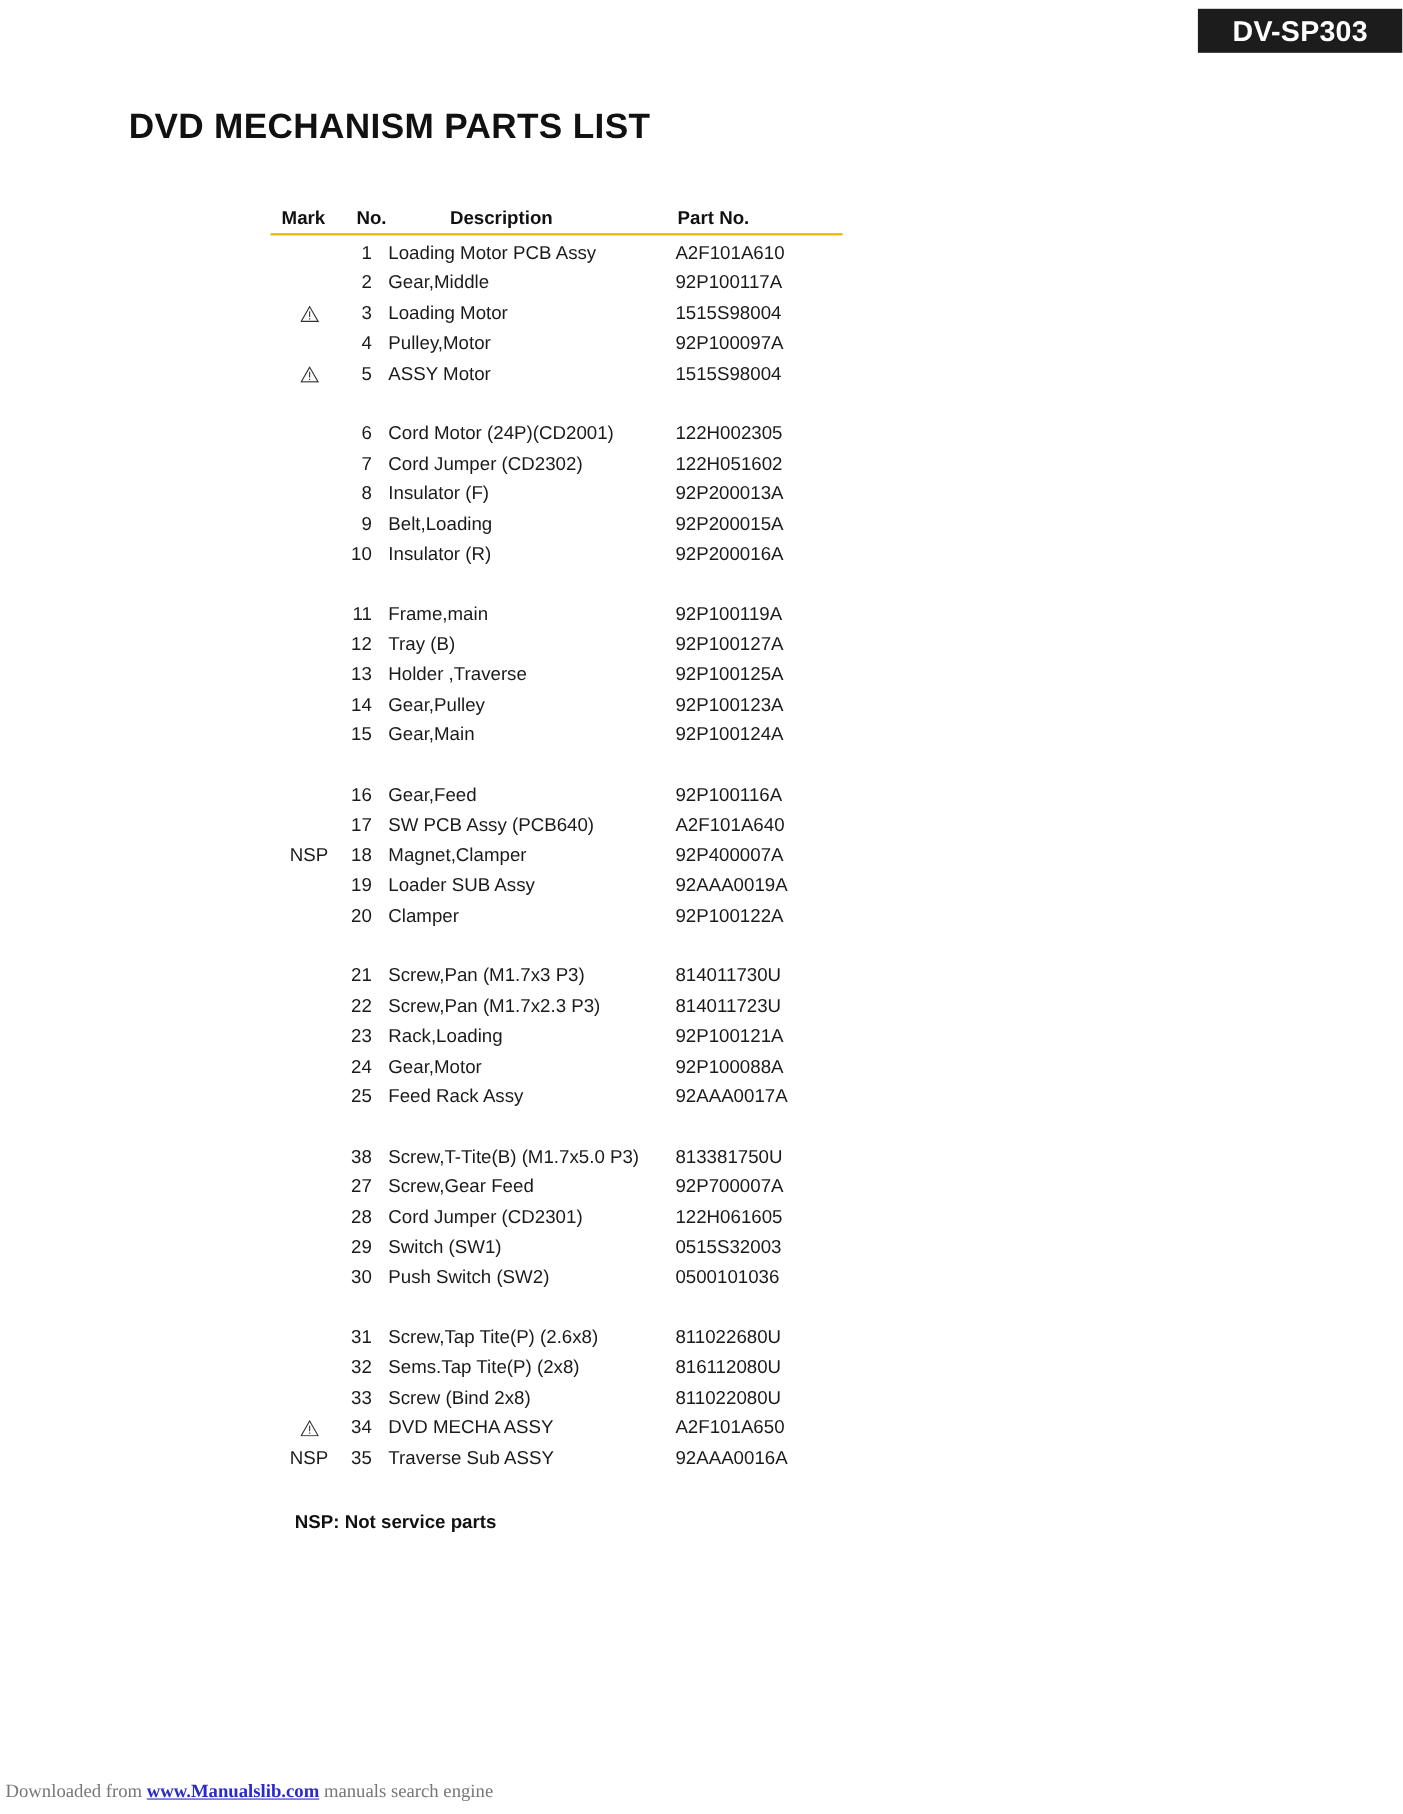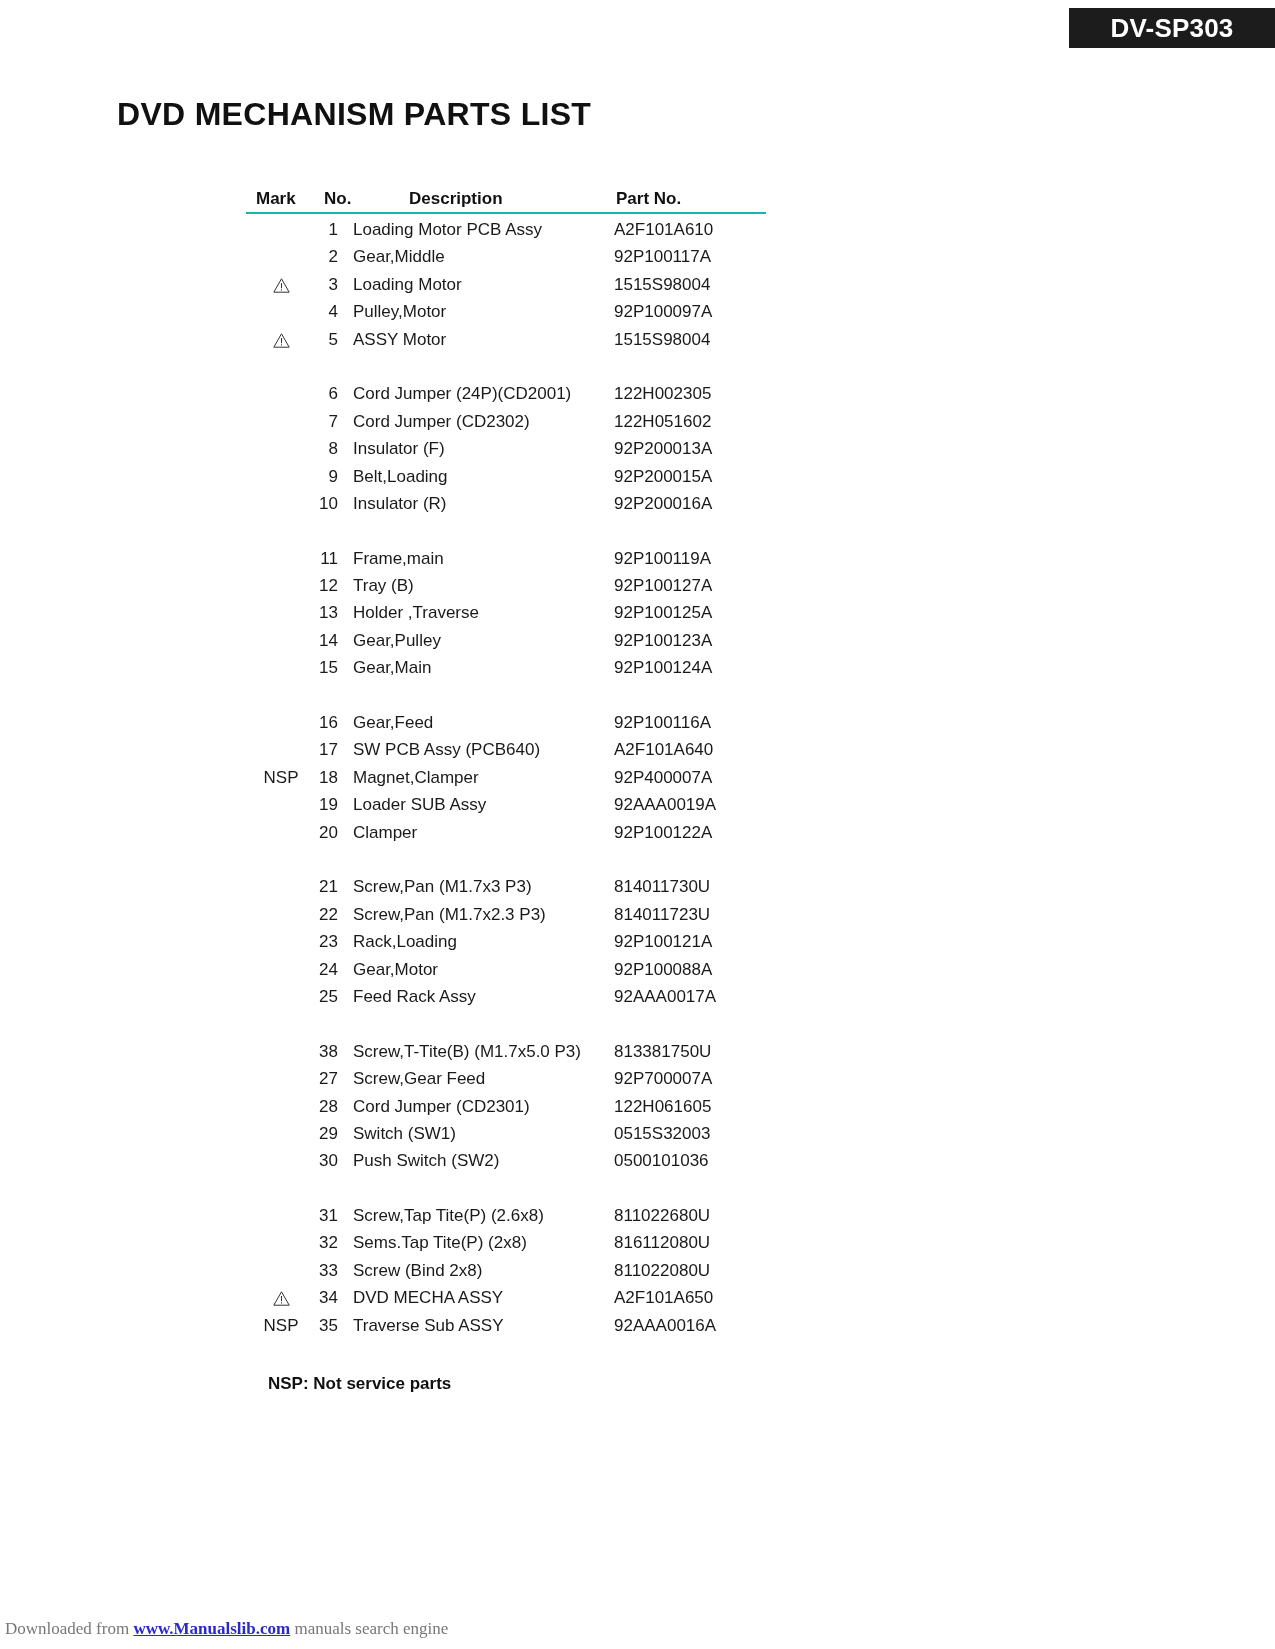--- a/index.html
+++ b/index.html
@@ -14,21 +14,21 @@
     font-family: "Liberation Sans", sans-serif;
     color: #1a1a1a;
     overflow: hidden;
   }
 
   
   .model-badge {
     position: absolute;
     top: 8px;
     right: 0px;
-    width: 206px;
+    width: 186px;
     height: 40px;
     background: #1c1c1c;
     display: flex;
     align-items: center;
     justify-content: center;
   }
   .model-badge span {
     color: #ffffff;
     font-size: 26px;
     font-weight: bold;
@@ -51,21 +51,21 @@
   .parts-table {
     position: absolute;
     left: 246px;
     top: 185px;
     width: 520px;
   }
 
   .table-header {
     position: relative;
     height: 24px;
-    border-bottom: 2px solid #14b8a6;
+    border-bottom: 2px solid #eab308;
     padding-bottom: 3px;
   }
   .table-header .col {
     position: absolute;
     font-size: 17px;
     font-weight: bold;
     color: #111111;
     bottom: 3px;
   }
   .th-mark { left: 10px; }
@@ -196,21 +196,21 @@
               <rect x="8.0" y="11.3" width="1.0" height="1.2" fill="#333333"></rect>
             </svg></span></div>
         <div class="cell c-no">5</div>
         <div class="cell c-desc">ASSY Motor</div>
         <div class="cell c-part">1515S98004</div>
       </div>
       <div class="row spacer"></div>
       <div class="row">
         <div class="cell c-mark"></div>
         <div class="cell c-no">6</div>
-        <div class="cell c-desc">Cord Jumper (24P)(CD2001)</div>
+        <div class="cell c-desc">Cord Motor (24P)(CD2001)</div>
         <div class="cell c-part">122H002305</div>
       </div>
       <div class="row">
         <div class="cell c-mark"></div>
         <div class="cell c-no">7</div>
         <div class="cell c-desc">Cord Jumper (CD2302)</div>
         <div class="cell c-part">122H051602</div>
       </div>
       <div class="row">
         <div class="cell c-mark"></div>

